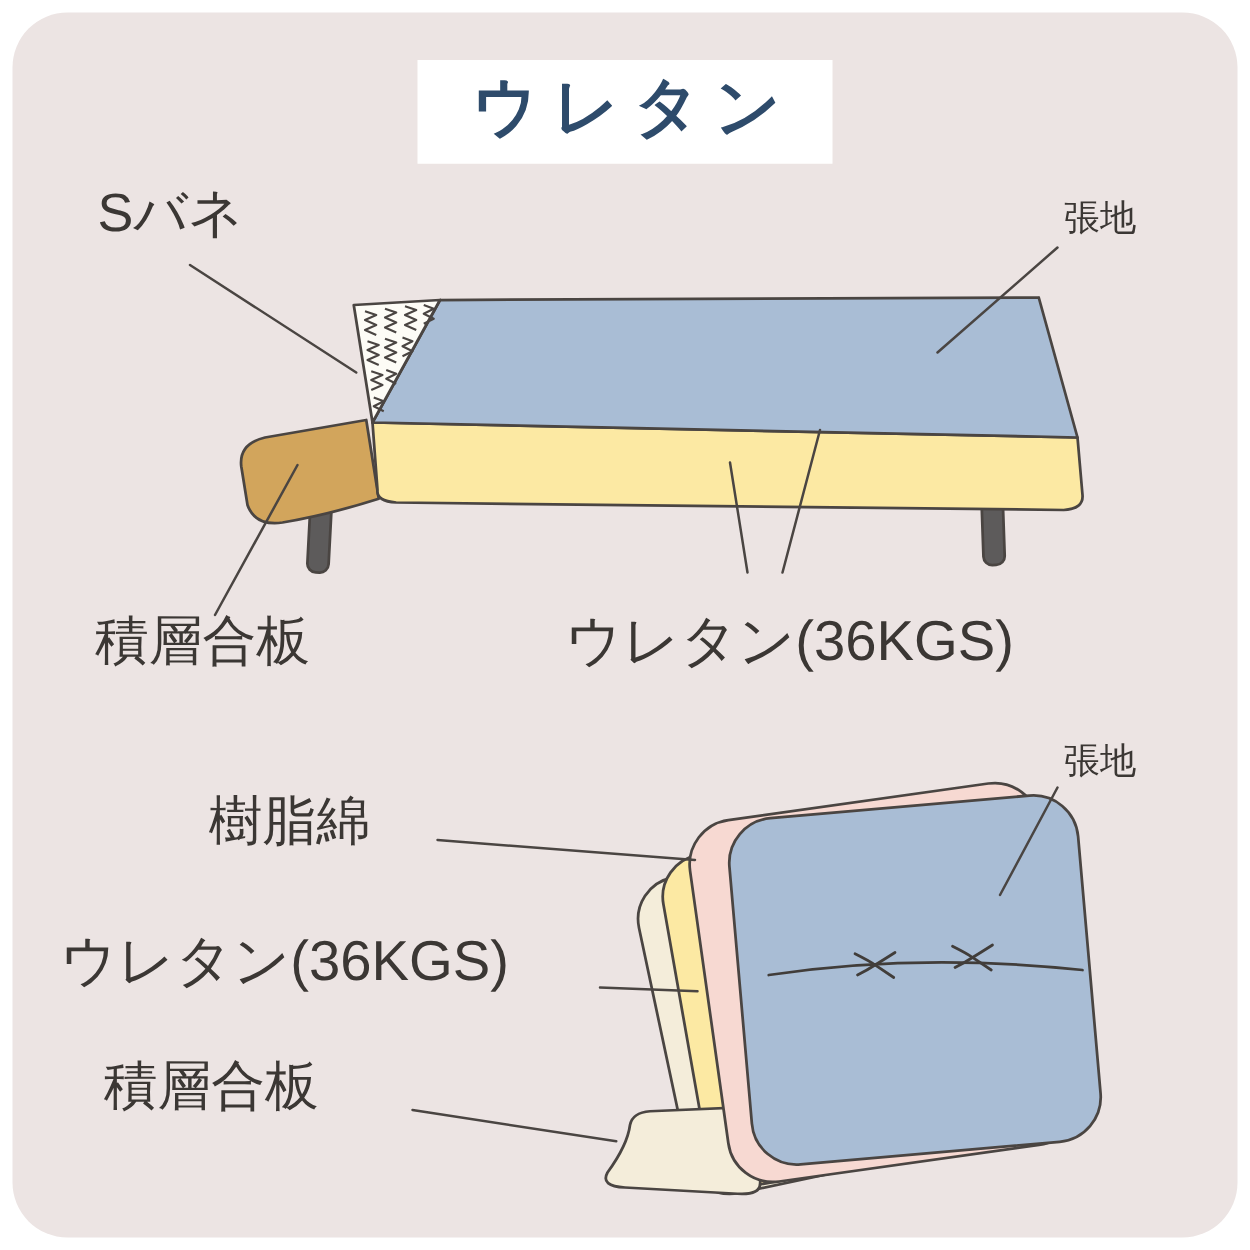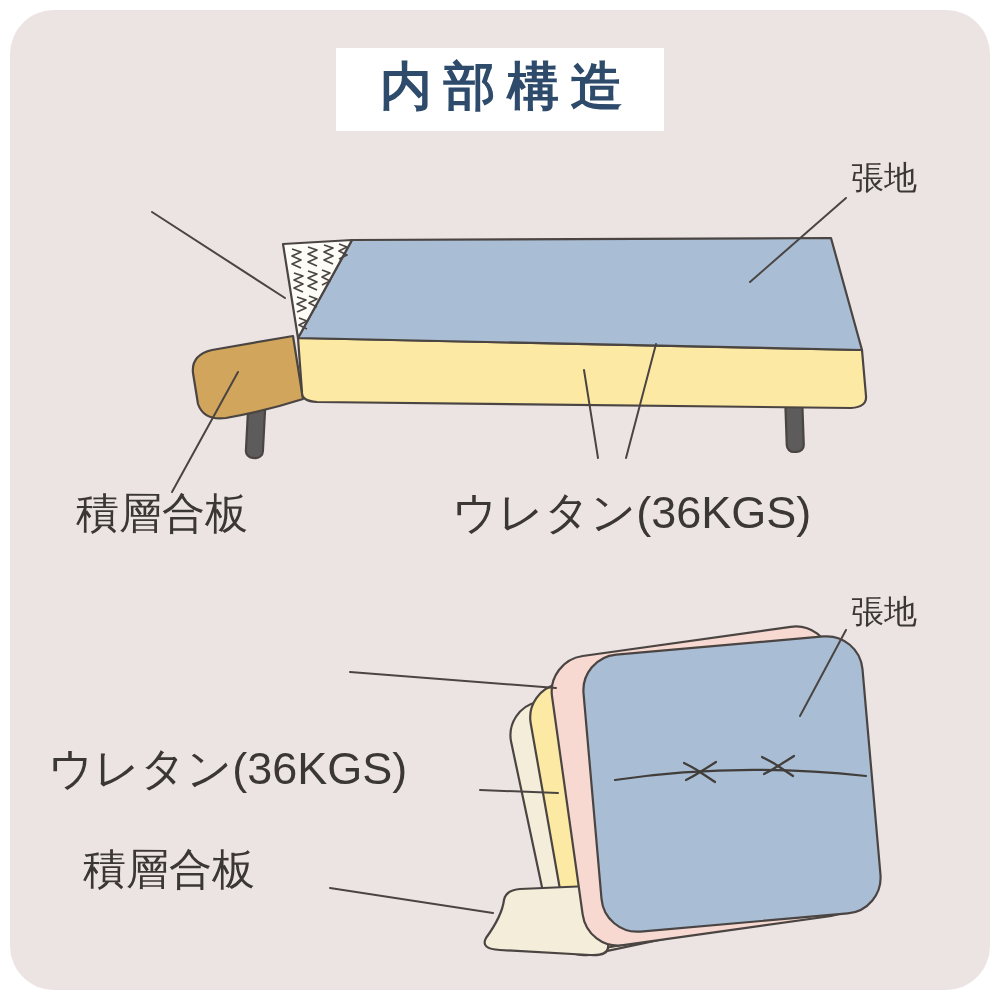--- a/index.html
+++ b/index.html
@@ -14,21 +14,21 @@
   svg.diagram{position:absolute;left:0;top:0;width:1000px;height:1000px;}
   .title-wrap{position:absolute;top:48px;left:0;width:100%;text-align:center;}
   .title-band{
     display:inline-block;background:#ffffff;color:#2e4b6b;
     font-size:52px;font-weight:bold;letter-spacing:0.22em;
     padding:10px 30px 16px 44px;line-height:1.1;
   }
   .lbl{position:absolute;color:#3b3734;white-space:nowrap;line-height:1.1;}
   .lbl-lg{font-size:43px;}
   .lbl-xl{font-size:45px;text-align:center;}
-  .lbl-sm{font-size:33px;}
+  .lbl-sm{font-size:29px;}
   #lbl-spring{left:78px;top:148px;}
   #lbl-fabric-top{left:851px;top:160px;}
   #lbl-plywood-top{left:76px;top:490px;}
   #lbl-urethane-top{left:452px;top:488px;}
   #lbl-fabric-btm{left:851px;top:594px;}
   #lbl-resin{left:167px;top:634px;}
   #lbl-urethane-btm{left:48px;top:744px;}
   #lbl-plywood-btm{left:83px;top:846px;}
   .outl{stroke:#4a4542;stroke-width:2.2;stroke-linejoin:round;}
   .ln{stroke:#4a4542;stroke-width:2;fill:none;stroke-linecap:round;}
@@ -100,24 +100,26 @@
 
     <g>
       <path class="ln" d="M 846,630 L 800,716"></path>
       <path class="ln" d="M 350,672 L 556,688"></path>
       <path class="ln" d="M 480,790 L 558,793"></path>
       <path class="ln" d="M 330,888 L 493,913"></path>
     </g>
   </svg>
 
   <div class="title-wrap">
-    <span class="title-band">内部構造</span>
+    <span class="title-band">ウレタン</span>
   </div>
 
+  <div id="lbl-spring" class="lbl lbl-lg">Sバネ</div>
   <div id="lbl-fabric-top" class="lbl lbl-sm">張地</div>
   <div id="lbl-plywood-top" class="lbl lbl-lg">積層合板</div>
   <div id="lbl-urethane-top" class="lbl lbl-xl">ウレタン(36KGS)</div>
 
   <div id="lbl-fabric-btm" class="lbl lbl-sm">張地</div>
+  <div id="lbl-resin" class="lbl lbl-lg">樹脂綿</div>
   <div id="lbl-urethane-btm" class="lbl lbl-xl">ウレタン(36KGS)</div>
   <div id="lbl-plywood-btm" class="lbl lbl-lg">積層合板</div>
 
 </div>
 
 </body></html>

